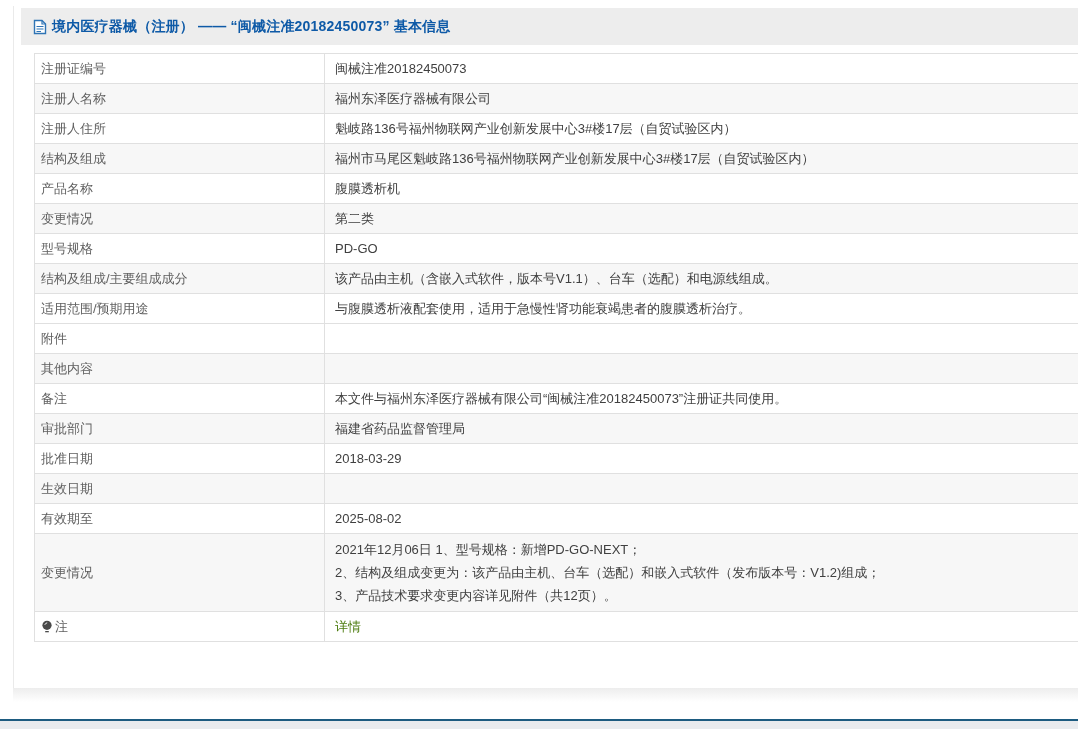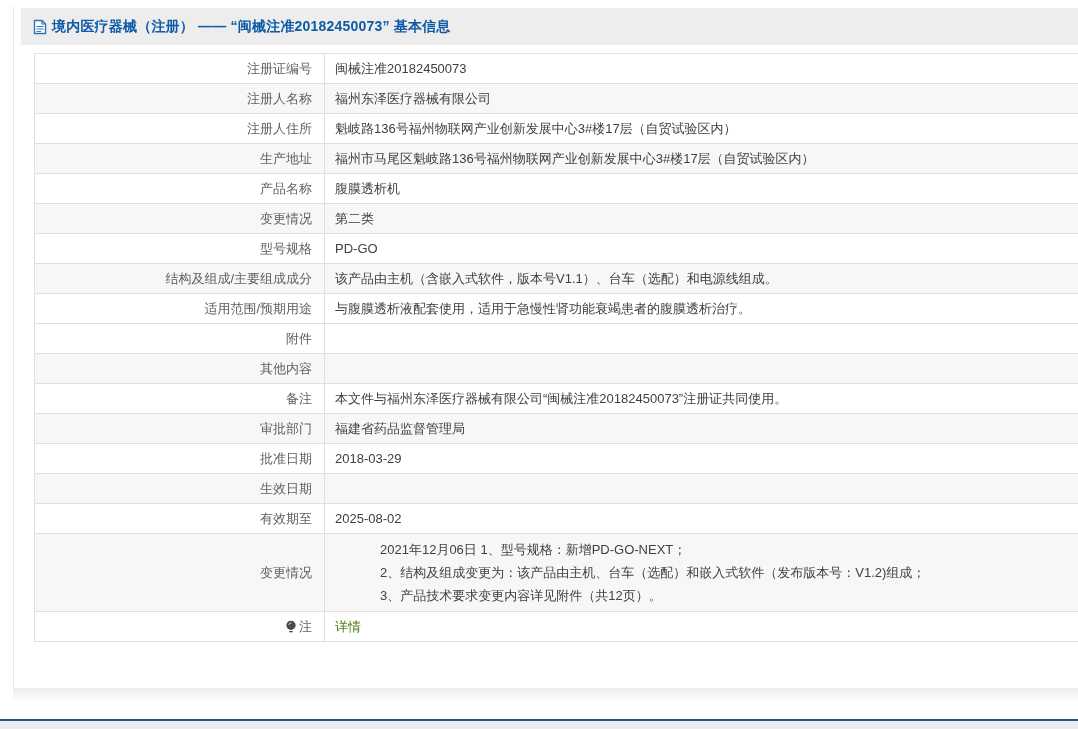--- a/index.html
+++ b/index.html
@@ -25,25 +25,25 @@
 
   table.reg-table {
     margin:8px 0 0 20px; width:calc(100% - 18px);
     border-collapse:collapse; table-layout:fixed;
     border:1px solid #cfcfcf; font-size:13px;
   }
   table.reg-table tr { background:#ffffff; }
   table.reg-table tr.alt { background:#f7f7f7; }
   table.reg-table td { border:1px solid #e0e0e0; height:30px; vertical-align:middle; }
   td.label-cell {
-    width:290px; text-align:right; color:#5f5f5f;
+    width:290px; text-align:left; color:#5f5f5f;
     padding:4px 12px 4px 6px; white-space:nowrap;
   }
   td.value-cell { color:#404040; padding:4px 12px 4px 10px; line-height:21px; }
-  td.value-cell div { line-height:23px;margin-left:45px; }
+  td.value-cell div { line-height:23px; }
   .link { color:#4d7c0f; cursor:pointer; }
   .bulb { vertical-align:-2px; margin-right:2px; }
 
   .footer-bar {
     position:absolute; left:0; right:0; top:719px; height:10px;
     background:#e9ebee; border-top:2px solid #1d5b80;
   }
 </style>
 </head>
 <body>
@@ -78,21 +78,21 @@
     <td class="value-cell">福州东泽医疗器械有限公司</td>
   </tr>
           <tr>
     <td class="label-cell">
       <span>注册人住所</span>
     </td>
     <td class="value-cell">魁岐路136号福州物联网产业创新发展中心3#楼17层（自贸试验区内）</td>
   </tr>
           <tr class="alt">
     <td class="label-cell">
-      <span>生产地址</span>
+      <span>结构及组成</span>
     </td>
     <td class="value-cell">福州市马尾区魁岐路136号福州物联网产业创新发展中心3#楼17层（自贸试验区内）</td>
   </tr>
           <tr>
     <td class="label-cell">
       <span>产品名称</span>
     </td>
     <td class="value-cell">腹膜透析机</td>
   </tr>
           <tr class="alt">

